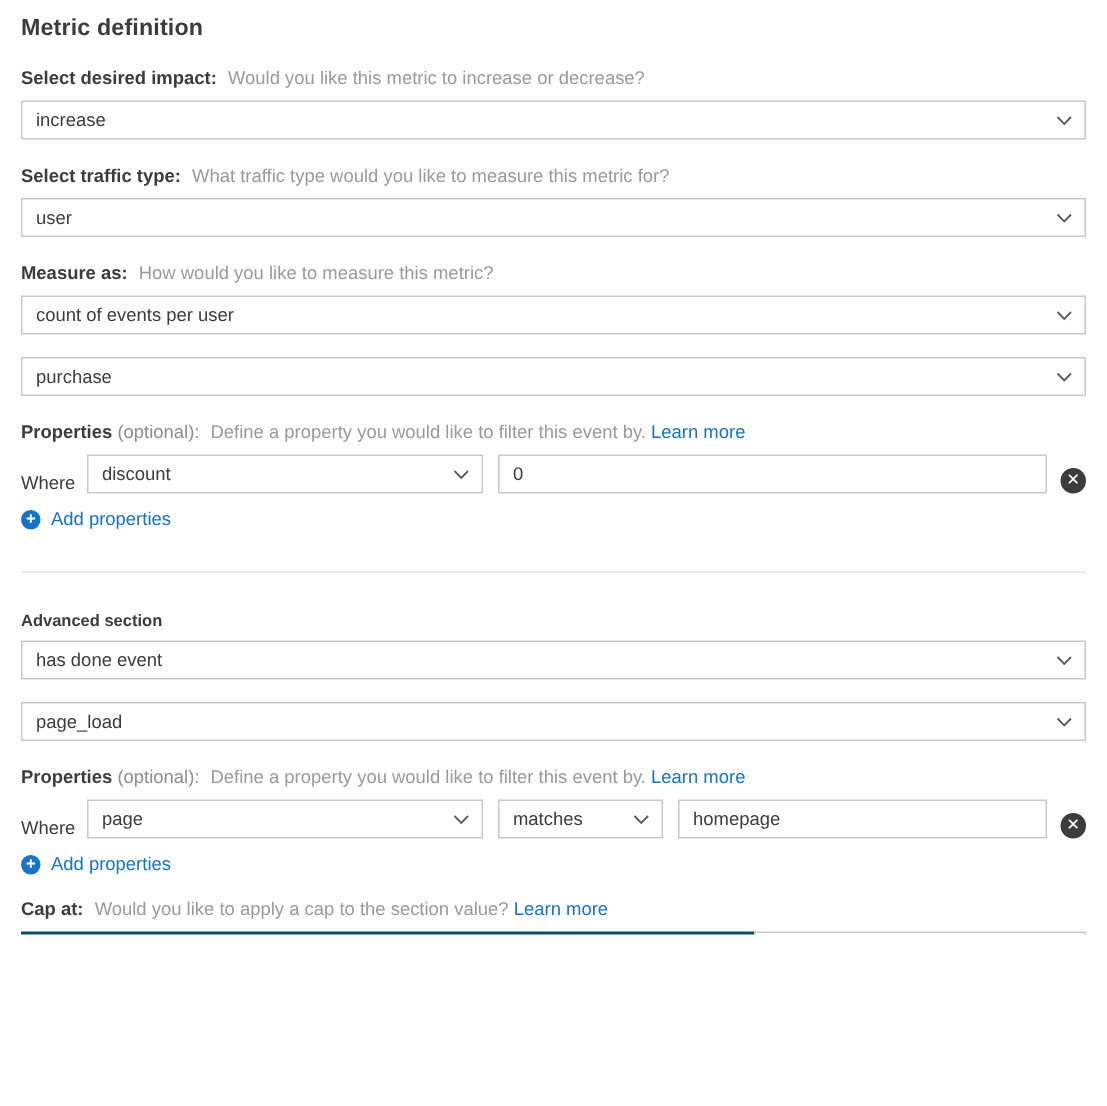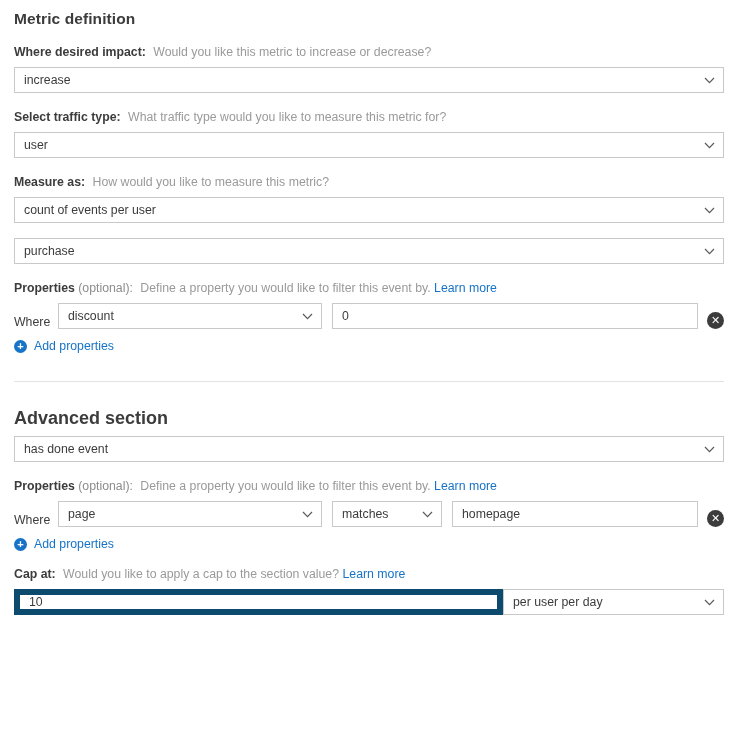--- a/index.html
+++ b/index.html
@@ -134,21 +134,21 @@
     flex: 0 0 13px;
   }
   .add-label { color: #1673c7; cursor: pointer; }
 
   .divider {
     height: 1px;
     background: #e3e3e3;
     margin: 28px 0 0 0;
   }
   .advanced-title {
-    font-size: 18px;
+    font-size: 11px;
     font-weight: bold;
     color: #3c3c3c;
     margin-top: 26px;
   }
   .cap-row {
     display: flex;
     align-items: center;
     margin-top: 7px;
   }
   .cap-input {
@@ -168,21 +168,21 @@
   }
 </style>
 </head>
 <body>
 
 <div class="page">
 
   <div class="section-title">Metric definition</div>
 
   <div class="label-row">
-    <span class="label-strong">Where desired impact:</span>
+    <span class="label-strong">Select desired impact:</span>
     <span class="label-hint">Would you like this metric to increase or decrease?</span>
   </div>
   <div class="select">
     <span>increase</span>
     <span class="caret">
       <svg width="11" height="7" viewBox="0 0 11 7">
           <path d="M1 1 L5.5 5.6 L10 1" fill="none" stroke="#5a5a5a" stroke-width="1.2"></path>
         </svg>
     </span>
   </div>
@@ -246,20 +246,28 @@
     <span class="plus-icon">+</span>
     <span class="add-label">Add properties</span>
   </div>
 
   <div class="divider"></div>
 
   <div class="advanced-title">Advanced section</div>
 
   <div class="select">
     <span>has done event</span>
+    <span class="caret">
+      <svg width="11" height="7" viewBox="0 0 11 7">
+          <path d="M1 1 L5.5 5.6 L10 1" fill="none" stroke="#5a5a5a" stroke-width="1.2"></path>
+        </svg>
+    </span>
+  </div>
+  <div class="select" style="margin-top:15px;">
+    <span>page_load</span>
     <span class="caret">
       <svg width="11" height="7" viewBox="0 0 11 7">
           <path d="M1 1 L5.5 5.6 L10 1" fill="none" stroke="#5a5a5a" stroke-width="1.2"></path>
         </svg>
     </span>
   </div>
 
   <div class="label-row">
     <span class="label-strong">Properties</span>
     <span class="label-optional">(optional):</span>

